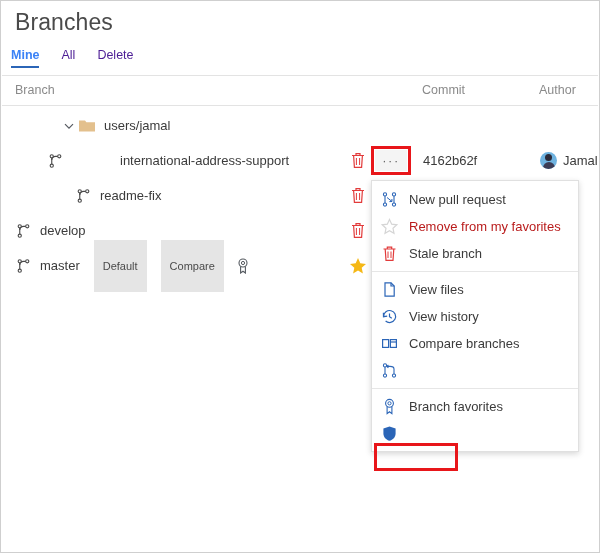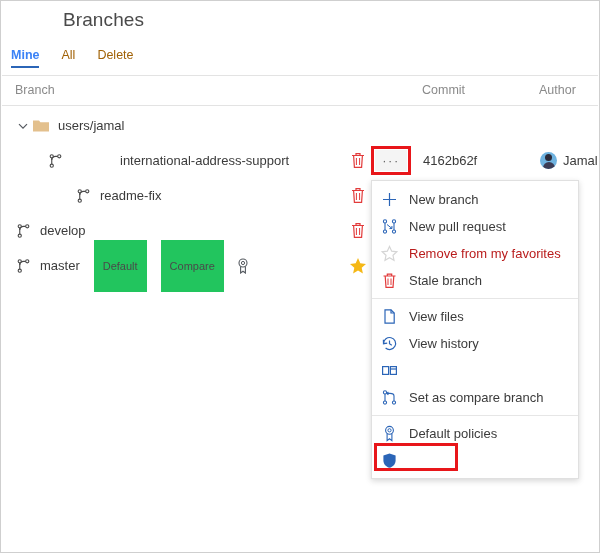--- a/index.html
+++ b/index.html
@@ -19,38 +19,37 @@
     border: 1px solid #cfcfcf;
     box-sizing: border-box;
     overflow: hidden;
   }
 
   
   .page-title {
     position: absolute;
     left: 14px;
     top: 8px;
-    font-size: 19px;
+    font-size: 23px;
     font-weight: 400;
     color: #4a4a4a;
     letter-spacing: .1px;
-    margin-left: 48px;
   }
 
   
   .tabs {
     position: absolute;
     left: 10px;
     top: 47px;
     display: flex;
     align-items: flex-start;
   }
   .tab {
     font-size: 12.5px;
-    color: #a16207;
+    color: #4c1d95;
     padding: 0 11px 6px 11px;
     cursor: pointer;
     position: relative;
     white-space: nowrap;
   }
   .tab:first-child { padding-left: 0; }
   .tab.active {
     color: #3b82f6;
     font-weight: bold;
   }
@@ -93,21 +92,21 @@
 
   
   .row {
     position: absolute;
     left: 1px;
     right: 1px;
     height: 35px;
     display: flex;
     align-items: center;
   }
-  .row-folder  { top: 107px; }
+  .row-folder  { top: 107px; padding-left: 46px; }
   .row-ias     { top: 142px; gap: 48px; }
   .row-readme  { top: 177px; padding-left: 28px; }
   .row-develop { top: 212px; }
   .row-master  { top: 247px; }
 
   .chevron {
     width: 12px;
     height: 12px;
     margin-left: 15px;
     margin-right: 4px;
@@ -127,21 +126,21 @@
   .row-name {
     font-size: 13px;
     color: #3b3b3b;
     white-space: nowrap;
   }
   .indent-1 { margin-left: 46px; }
   .indent-0 { margin-left: 14px; }
   .name-gap { margin-left: 9px; }
 
   .badge {
-    background: #22c55e;
+    background: #e5e5e5;
     color: #4a4a4a;
     font-size: 11px;
     padding: 20px 9px;
     margin-left: 14px;
     white-space: nowrap;
   }
   .policy-icon {
     margin-left: 12px;
     width: 14px; height: 16px;
     color: #555a60;
@@ -390,28 +389,20 @@
     <svg class="star-cell" viewBox="0 0 18 18">
       <path d="M9 1 L11.3 6.3 L17 6.9 L12.7 10.8 L13.9 16.5 L9 13.6 L4.1 16.5 L5.3 10.8 L1 6.9 L6.7 6.3 Z" fill="currentColor"></path>
     </svg>
     <div class="author-cell">
       <span>Jamal</span>
     </div>
   </div>
 
   <div class="ctx-menu">
 
-    <div class="ctx-item">
-      <span class="ctx-ico">
-        <svg viewBox="0 0 17 17" width="17" height="17">
-          <path d="M8.5 2 V15 M2 8.5 H15" stroke="currentColor" stroke-width="1.2" fill="none"></path>
-        </svg>
-      </span>
-      <span>New branch</span>
-    </div>
 
     <div class="ctx-item">
       <span class="ctx-ico">
         <svg viewBox="0 0 17 17" width="17" height="17">
           <circle cx="4" cy="3.4" r="1.6" fill="none" stroke="currentColor" stroke-width="1.1"></circle>
           <circle cx="4" cy="13.6" r="1.6" fill="none" stroke="currentColor" stroke-width="1.1"></circle>
           <circle cx="13" cy="3.4" r="1.6" fill="none" stroke="currentColor" stroke-width="1.1"></circle>
           <circle cx="13" cy="13.6" r="1.6" fill="none" stroke="currentColor" stroke-width="1.1"></circle>
           <path d="M4 5 V12" stroke="currentColor" stroke-width="1.1" fill="none"></path>
           <path d="M13 5 V12" stroke="currentColor" stroke-width="1.1" fill="none"></path>
@@ -464,49 +455,49 @@
     </div>
 
     <div class="ctx-item">
       <span class="ctx-ico">
         <svg viewBox="0 0 17 17" width="17" height="17">
           <rect x="1.6" y="4.6" width="6" height="7.8" fill="none" stroke="currentColor" stroke-width="1.2"></rect>
           <rect x="9.4" y="4.6" width="6" height="7.8" fill="none" stroke="currentColor" stroke-width="1.2"></rect>
           <path d="M9.4 7 H15.4" stroke="currentColor" stroke-width="1.2" fill="none"></path>
         </svg>
       </span>
+      <span>Compare branches</span>
     </div>
 
     <div class="ctx-item">
       <span class="ctx-ico">
         <svg viewBox="0 0 17 17" width="17" height="17">
           <circle cx="4" cy="3.4" r="1.6" fill="none" stroke="currentColor" stroke-width="1.1"></circle>
           <circle cx="4" cy="13.6" r="1.6" fill="none" stroke="currentColor" stroke-width="1.1"></circle>
           <circle cx="13" cy="13.6" r="1.6" fill="none" stroke="currentColor" stroke-width="1.1"></circle>
           <path d="M4 5 V12" stroke="currentColor" stroke-width="1.1" fill="none"></path>
           <path d="M13 12 V7 C13 5 11 4.4 9 4.4 H6" stroke="currentColor" stroke-width="1.1" fill="none"></path>
           <path d="M7.4 3 L5.9 4.4 L7.4 5.8" stroke="currentColor" stroke-width="1.1" fill="none"></path>
         </svg>
       </span>
-      <span>Set as compare branch</span>
     </div>
 
     <div class="ctx-sep"></div>
 
     <div class="lock-outline"></div>
 
     <div class="ctx-item">
       <span class="ctx-ico">
         <svg viewBox="0 0 17 17" width="17" height="17">
           <circle cx="8.5" cy="5.3" r="3.9" fill="none" stroke="currentColor" stroke-width="1.1"></circle>
           <circle cx="8.5" cy="5.3" r="1.6" fill="none" stroke="currentColor" stroke-width="1"></circle>
           <path d="M6.1 8.8 V15.6 L8.5 13.7 L10.9 15.6 V8.8" fill="none" stroke="currentColor" stroke-width="1.1"></path>
         </svg>
       </span>
-      <span>Default policies</span>
+      <span>Branch favorites</span>
     </div>
 
     <div class="ctx-item">
       <span class="ctx-ico">
         <svg viewBox="0 0 17 17" width="17" height="17">
           <path d="M8.5 1.4 L14.6 3.6 V8.4 C14.6 12.2 11.8 14.7 8.5 15.8 C5.2 14.7 2.4 12.2 2.4 8.4 V3.6 Z" fill="currentColor"></path>
         </svg>
       </span>
     </div>
 

